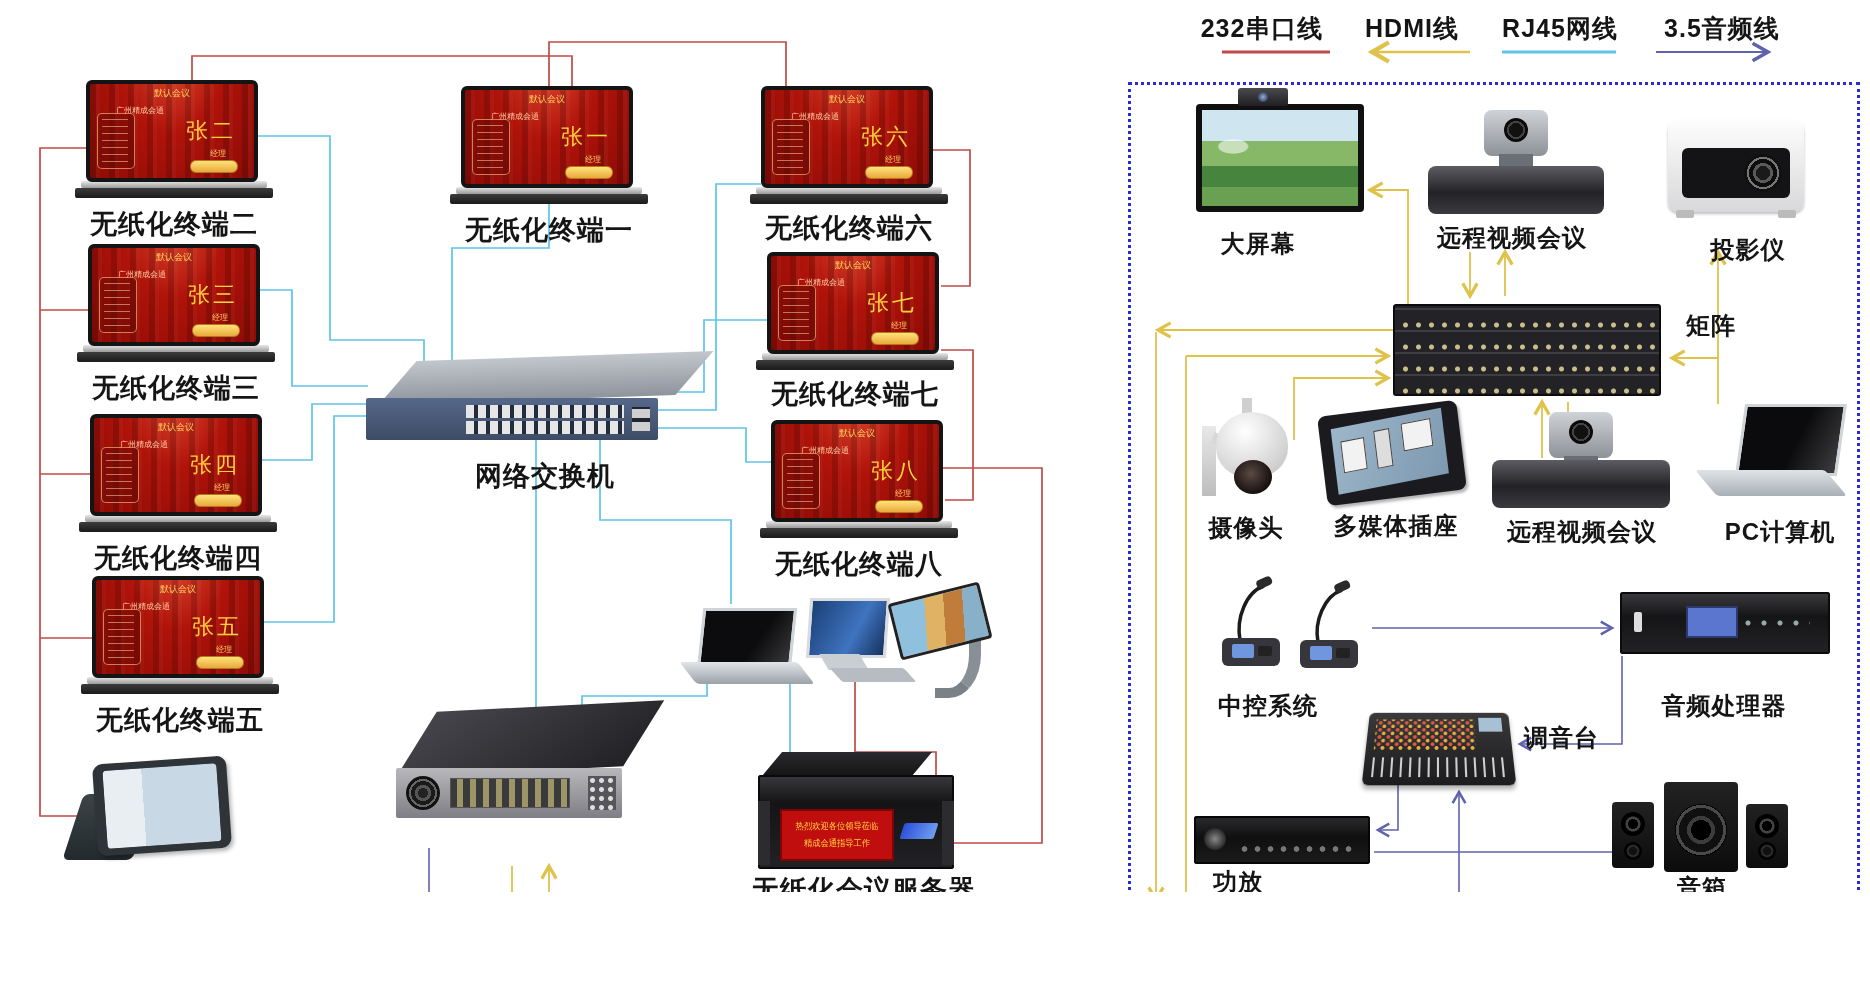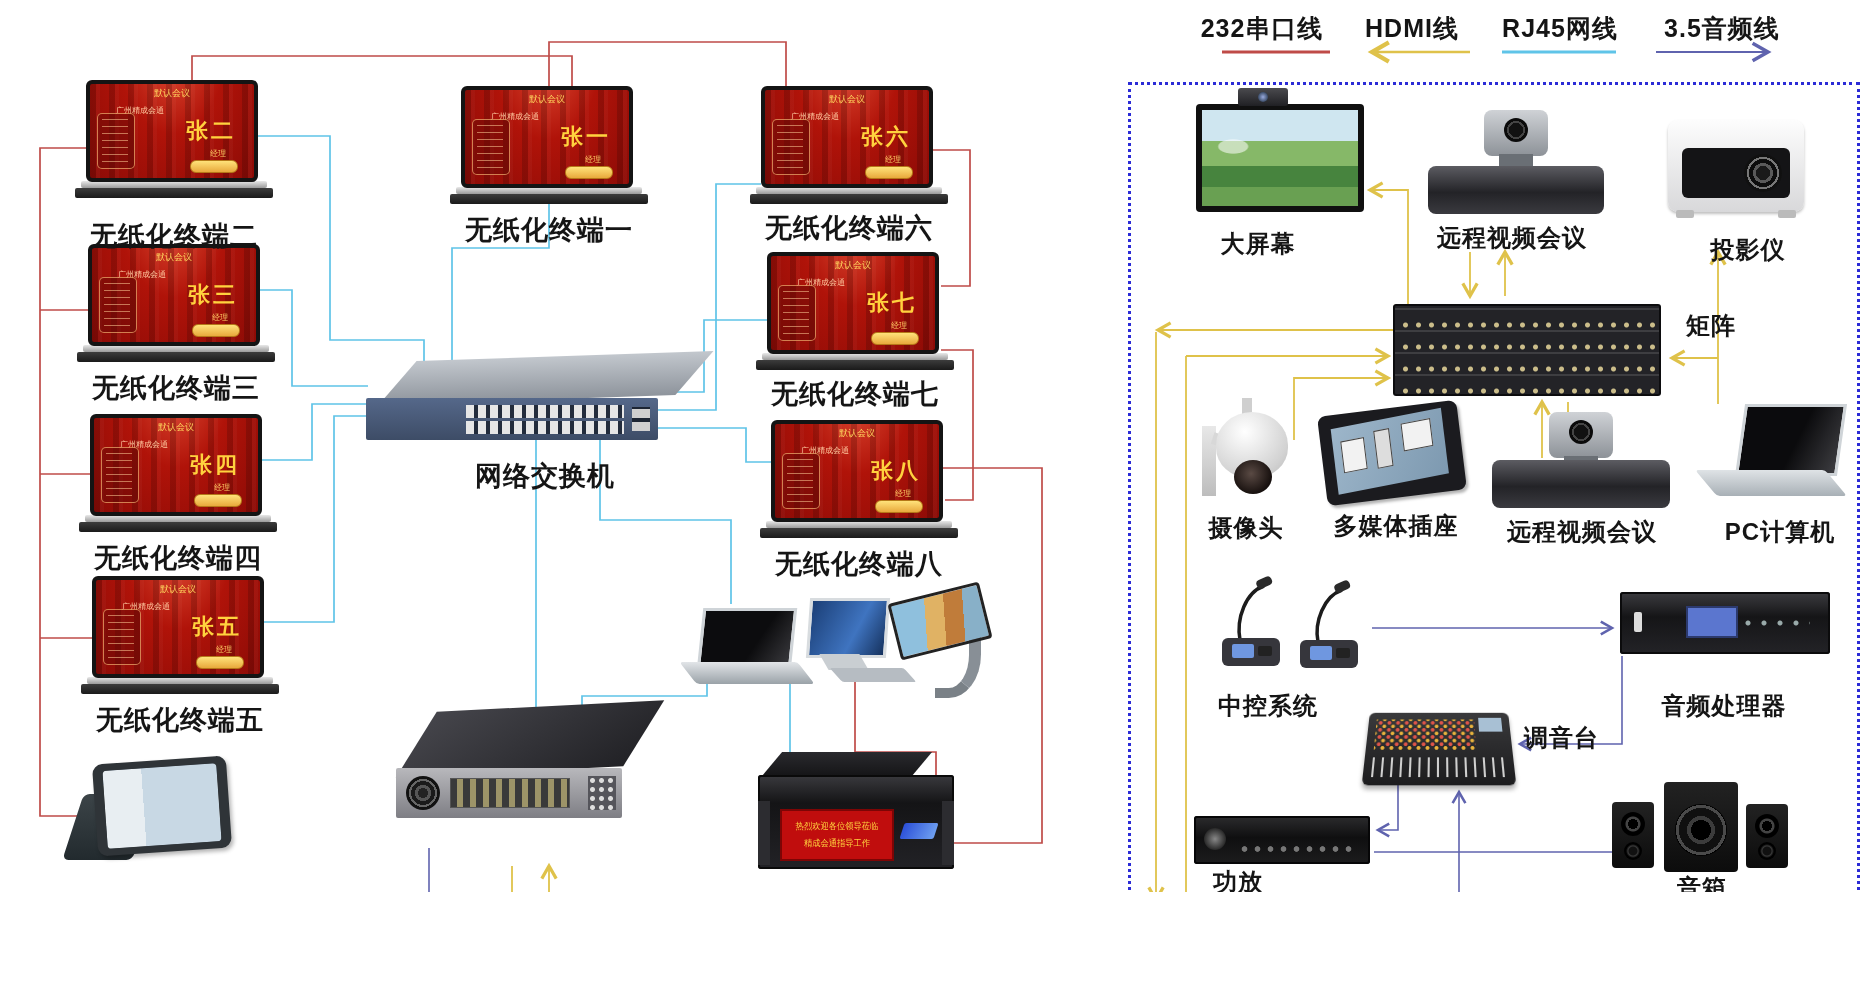--- a/index.html
+++ b/index.html
@@ -18,21 +18,21 @@
   
   .laptop{width:176px}
   .lt-screen{position:relative;width:172px;height:102px;box-sizing:border-box;border:4px solid #141414;
        border-radius:6px;overflow:hidden;
        background:repeating-linear-gradient(90deg,rgba(0,0,0,.16) 0 6px,rgba(255,255,255,.03) 6px 10px,transparent 10px 19px),
                   radial-gradient(ellipse at 50% -30%,#e04b33 0%,#b01309 45%,#8c0b06 100%)}
   .scr-title{position:absolute;top:3px;left:0;right:0;text-align:center;font-size:9px;color:#ffd65e}
   .scr-org{position:absolute;top:21px;left:26px;font-size:8px;color:#ffc9a0}
   .scr-card{position:absolute;top:29px;left:7px;width:36px;height:54px;border:1px solid rgba(255,190,120,.65);
        border-radius:5px;background:repeating-linear-gradient(180deg,rgba(255,205,150,.55) 0 1px,transparent 1px 7px) 4px 5px/26px 44px no-repeat,rgba(100,8,6,.45)}
-  .scr-name{position:absolute;top:32px;right:18px;font-size:22px;font-weight:bold;color:#ffd23e;letter-spacing:3px}
+  .scr-name{position:absolute;top:32px;right:18px;font-size:22px;font-weight:normal;color:#ffd23e;letter-spacing:3px}
   .scr-role{position:absolute;bottom:19px;right:28px;font-size:8px;color:#ffcf66}
   .scr-btn{position:absolute;bottom:5px;right:16px;width:46px;height:11px;border-radius:6px;
        background:linear-gradient(#ffe27a,#e8a93c);border:1px solid #b57818}
   .lt-base1{width:186px;height:7px;margin:-1px 0 0 -5px;background:linear-gradient(#e8e8e8,#9a9a9a);border-radius:2px}
   .lt-base2{width:198px;height:10px;margin:0 0 0 -11px;background:linear-gradient(#3c3c3c,#1a1a1a);border-radius:2px}
 
   
   .sw-top{position:absolute;left:402px;top:356px;width:288px;height:44px;
        background:linear-gradient(#c2c7cd,#8e949c);transform:skewX(-42deg) rotate(-2deg)}
   .sw-front{position:absolute;left:366px;top:398px;width:292px;height:42px;
@@ -292,21 +292,21 @@
       <div class="scr-title">默认会议</div>
       <div class="scr-org">广州精成会通</div>
       <div class="scr-card"></div>
       <div class="scr-name">张二</div>
       <div class="scr-role">经理</div>
       <div class="scr-btn"></div>
     </div>
     <div class="lt-base1"></div>
     <div class="lt-base2"></div>
   </div>
-  <div class="lbl" style="left:174px;top:218px">无纸化终端二</div>
+  <div class="lbl" style="left:174px;top:206px">无纸化终端二</div>
 
   <div class="dev laptop" style="left:88px;top:244px">
     <div class="lt-screen">
       <div class="scr-title">默认会议</div>
       <div class="scr-org">广州精成会通</div>
       <div class="scr-card"></div>
       <div class="scr-name">张三</div>
       <div class="scr-role">经理</div>
       <div class="scr-btn"></div>
     </div>
@@ -417,20 +417,21 @@
   <div class="dev srv-roof"></div>
   <div class="dev server">
     <div class="srv-ear" style="left:0"></div>
     <div class="srv-ear" style="right:0"></div>
     <div class="srv-panel">
       <span>热烈欢迎各位领导莅临</span>
       <span>精成会通指导工作</span>
     </div>
     <div class="srv-logo"></div>
   </div>
+  <div class="lbl" style="left:864px;top:872px">无纸化会议服务器</div>
 
   <div class="dev tablet">
     <div class="tab-stand"></div>
     <div class="tab-body">
       <div class="tab-scr"></div>
     </div>
   </div>
   <div class="lbl" style="left:152px;top:890px">中控系统</div>
 
   <div class="dev tv">

